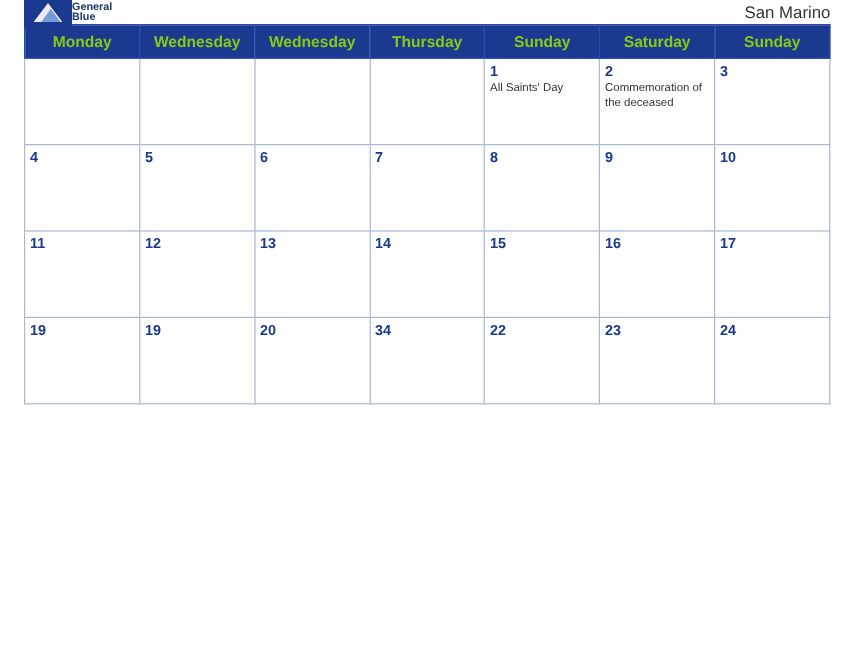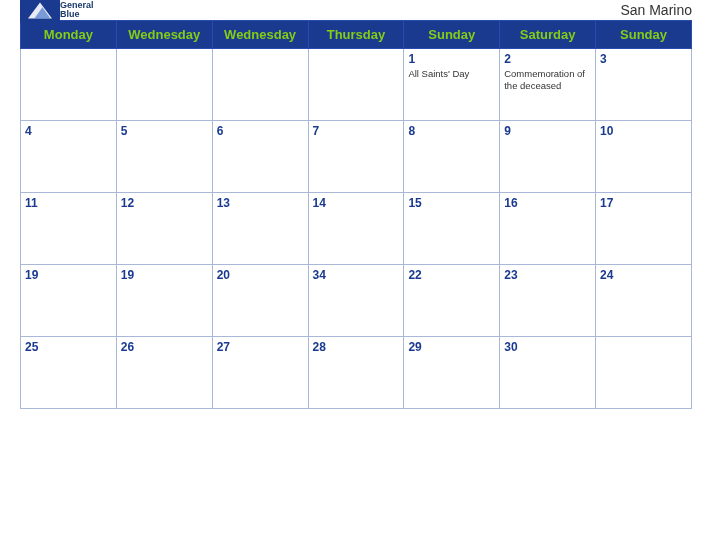--- a/index.html
+++ b/index.html
@@ -189,35 +189,14 @@
         <td>
           <span class="day-num">22</span>
         </td>
         <td>
           <span class="day-num">23</span>
         </td>
         <td>
           <span class="day-num">24</span>
         </td>
       </tr>
-      <tr>
-        <td>
-          <span class="day-num">25</span>
-        </td>
-        <td>
-          <span class="day-num">26</span>
-        </td>
-        <td>
-          <span class="day-num">27</span>
-        </td>
-        <td>
-          <span class="day-num">28</span>
-        </td>
-        <td>
-          <span class="day-num">29</span>
-        </td>
-        <td>
-          <span class="day-num">30</span>
-        </td>
-        <td class="empty-cell"></td>
-      </tr>
     </tbody>
 </table>
 
 </body></html>

